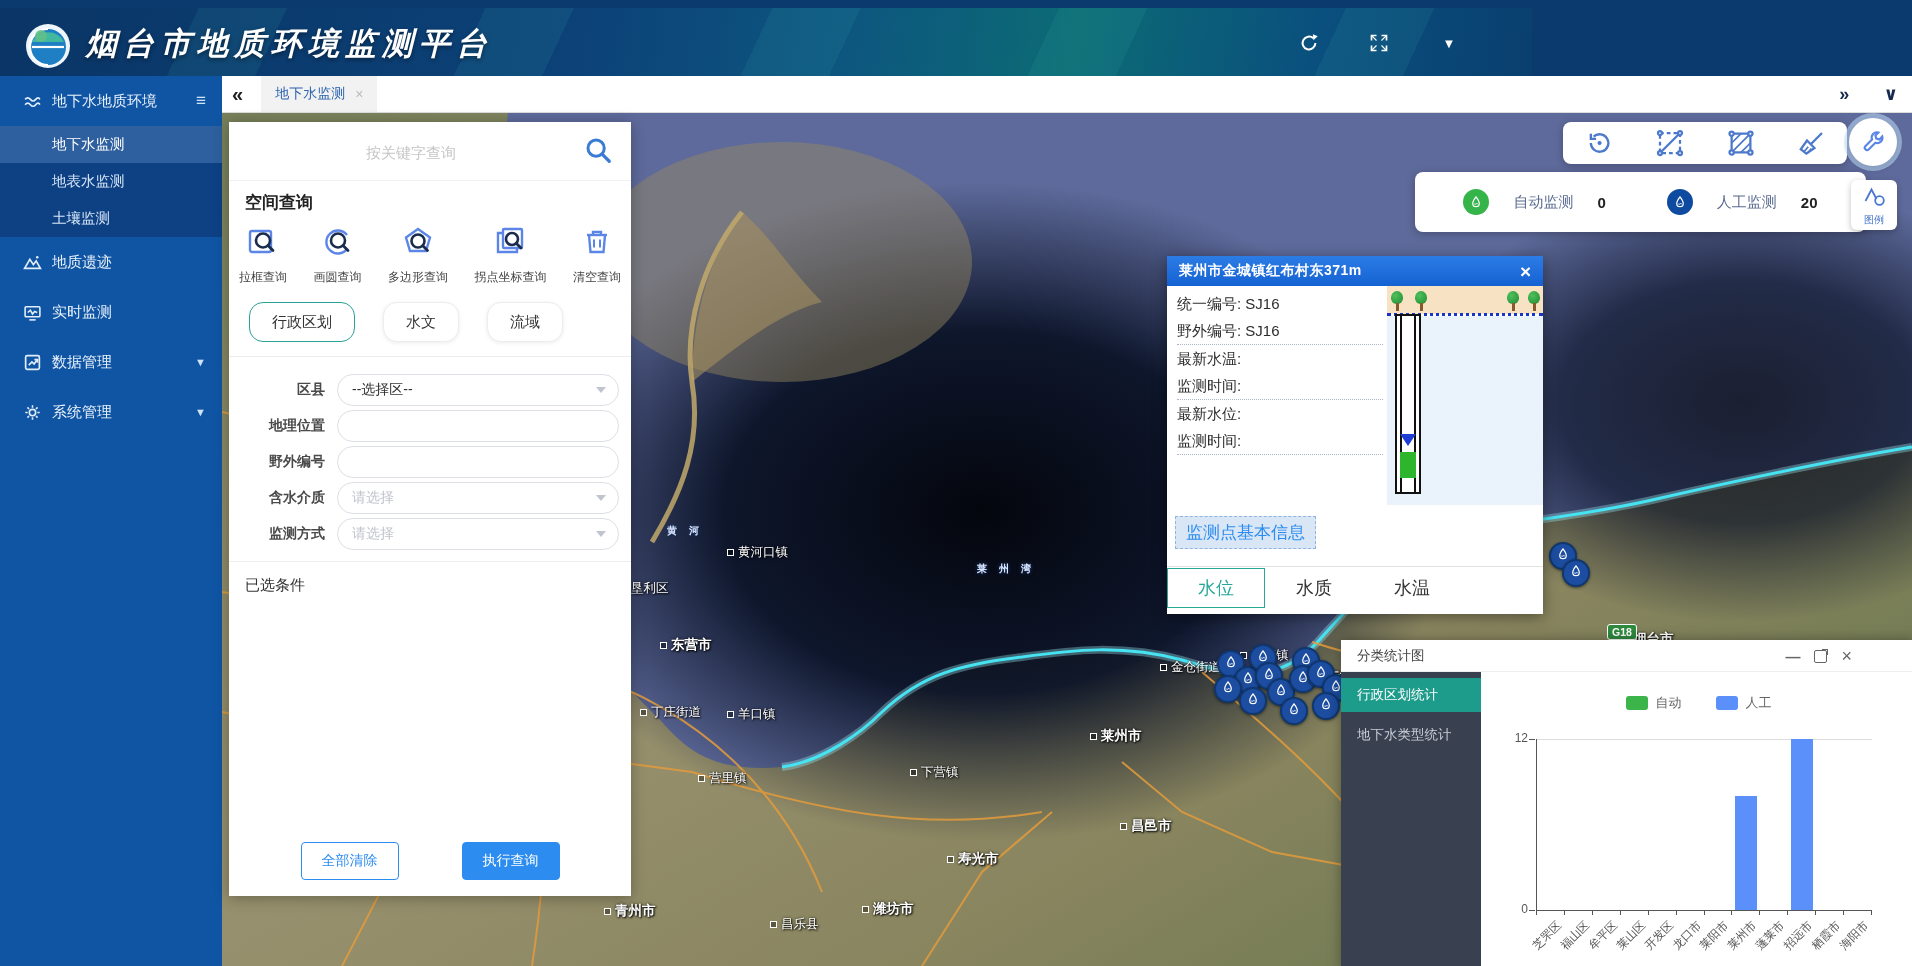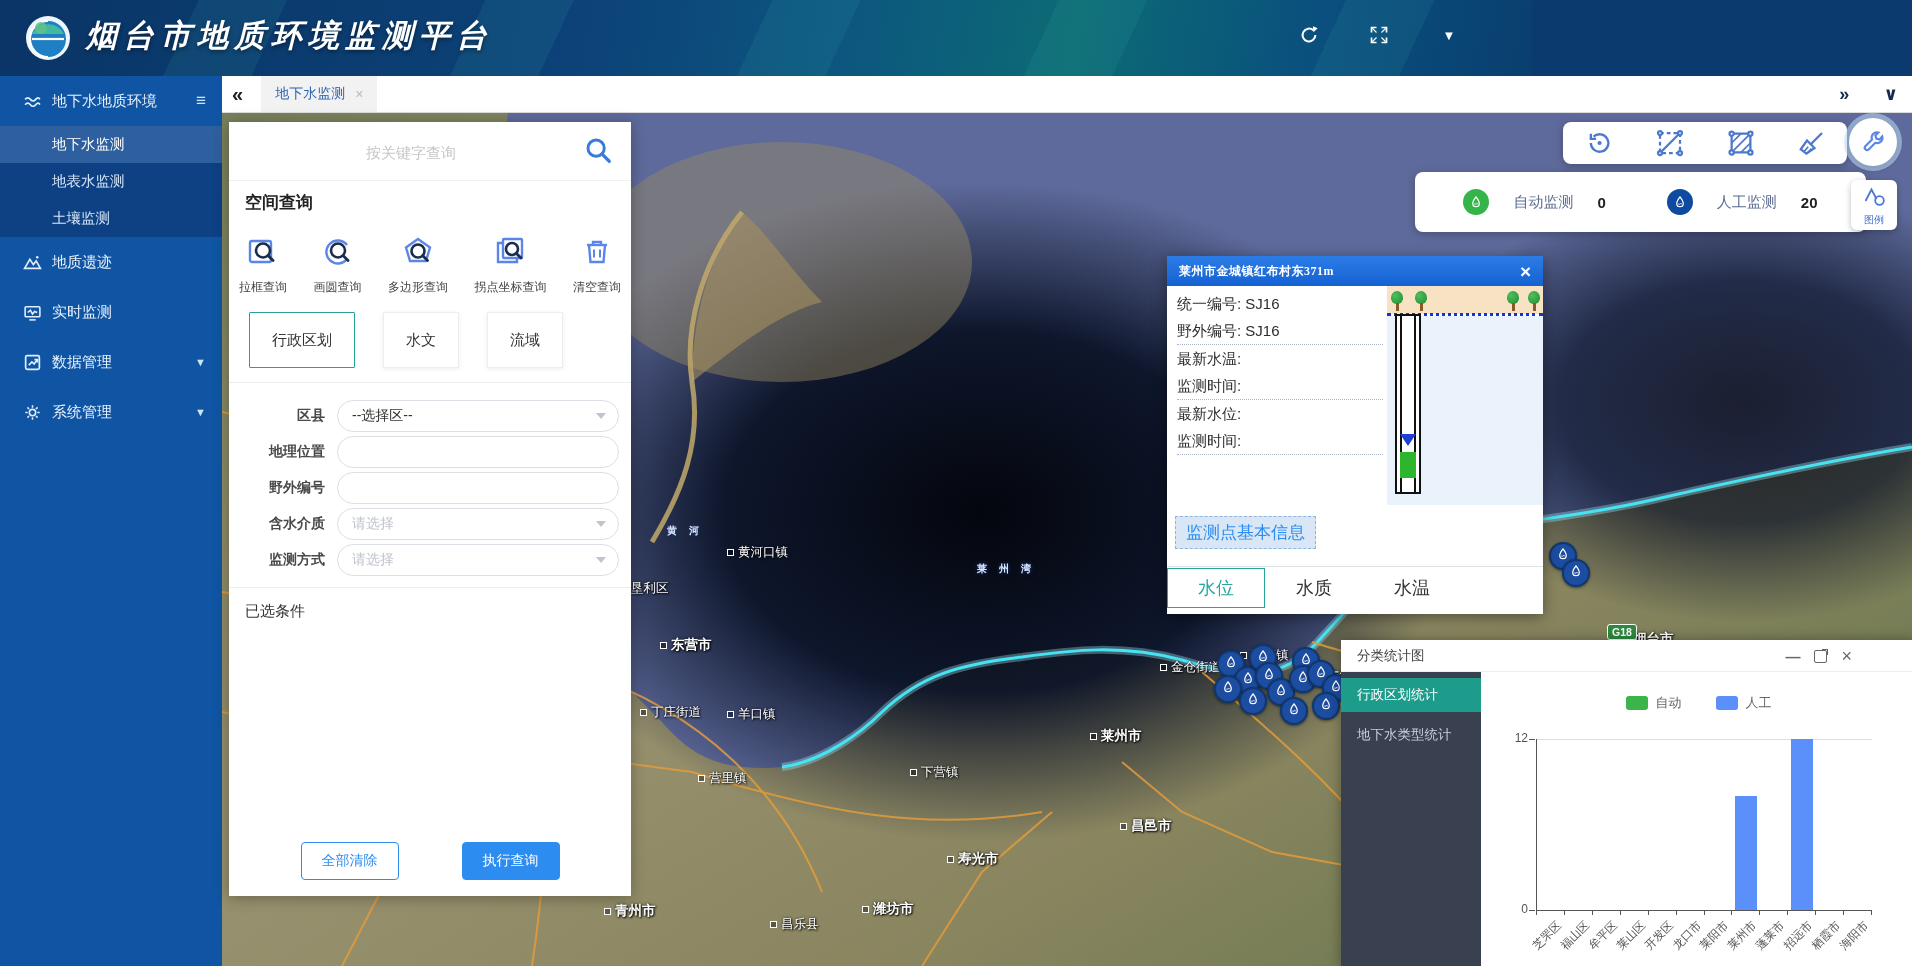--- a/index.html
+++ b/index.html
@@ -1,21 +1,21 @@
 <!DOCTYPE html>
 <html><head>
 <meta charset="utf-8">
 <style>
   html,body{margin:0;padding:0;}
   body{width:1912px;height:966px;overflow:hidden;position:relative;background:#0a3a6e;
        font-family:"Liberation Sans","DejaVu Sans",sans-serif;-webkit-font-smoothing:antialiased;}
   #app{position:absolute;inset:0;width:1912px;height:966px;}
 
   
-  .header{position:absolute;left:0;top:0;width:1532px;height:76px;
+  .header{position:absolute;left:0;top:8px;width:1532px;height:76px;
     background:linear-gradient(100deg,#0a3566 0%,#0c4278 38%,#0d567f 55%,#0c6b74 70%,#0a4f7e 86%,#093f6f 100%);
     overflow:hidden;}
   .header:after{content:"";position:absolute;inset:0;
     background:repeating-linear-gradient(115deg,rgba(60,190,180,0) 0 180px,rgba(60,190,180,.10) 180px 260px);}
   .logo{position:absolute;left:24px;top:14px;width:48px;height:48px;z-index:2;}
   .app-title{position:absolute;left:86px;top:15px;z-index:2;color:#fff;font-family:"DejaVu Serif","Liberation Serif",serif;
     font-size:31px;font-weight:bold;font-style:italic;letter-spacing:6px;text-shadow:0 2px 4px rgba(0,0,0,.45);}
   .header-actions{position:absolute;right:70px;top:22px;display:flex;gap:44px;z-index:2;}
   .header-actions .hicon{width:26px;height:26px;display:flex;align-items:center;justify-content:center;color:#fff;cursor:pointer;}
   .caret-glyph{color:#fff;font-size:13px;}
@@ -69,48 +69,48 @@
   .legend-btn .l-text{font-size:10px;color:#3f6fc8;margin-top:1px;}
 
   
   .qpanel{position:absolute;left:229px;top:122px;width:402px;height:774px;background:#fff;z-index:8;
     box-shadow:0 2px 14px rgba(0,0,0,.3);}
   .q-search{position:relative;height:58px;border-bottom:1px solid #f0f0f0;}
   .q-search input{position:absolute;left:30px;top:14px;width:300px;height:30px;border:none;outline:none;font-size:15px;
     text-align:center;color:#333;font-family:inherit;}
   .q-search input::placeholder{color:#c6c6c6;}
   .q-search .q-sicon{position:absolute;right:18px;top:13px;cursor:pointer;}
-  .q-section{margin:10px 16px 12px;font-size:17px;font-weight:bold;color:#222;}
+  .q-section{margin:10px 16px 2px;font-size:17px;font-weight:bold;color:#222;}
   .q-tools{display:flex;justify-content:space-between;padding:8px 10px 0;}
   .q-tool{display:flex;flex-direction:column;align-items:center;gap:5px;cursor:pointer;}
   .q-tool .t-label{font-size:12px;color:#444;white-space:nowrap;}
   .q-tabs{display:flex;gap:28px;padding:16px 20px 14px;border-bottom:1px solid #ededed;}
-  .q-tab{height:38px;display:flex;align-items:center;justify-content:center;padding:8px 22px;font-size:15px;color:#333;
-    background:#fff;border:1px solid #ededed;border-radius:1px;box-shadow:0 1px 4px rgba(0,0,0,.08);cursor:pointer;}
+  .q-tab{height:38px;display:flex;align-items:center;justify-content:center;padding:0 22px;font-size:15px;color:#333;
+    background:#fff;border:1px solid #ededed;border-radius:14px;box-shadow:0 1px 4px rgba(0,0,0,.08);cursor:pointer;}
   .q-tab.active{border:1px solid #2aa198;box-shadow:none;}
   .q-form{padding:12px 0 6px;border-bottom:1px solid #ededed;}
   .q-row{display:flex;align-items:center;margin:6px 0;height:30px;}
   .q-row .f-label{width:96px;text-align:right;font-size:14px;color:#4a4a4a;padding-right:12px;flex:none;font-weight:bold;}
   .q-ctl{position:relative;width:252px;height:30px;border:1px solid #dcdfe6;border-radius:16px;background:#fff;
     display:flex;align-items:center;padding:0 14px;font-size:14px;color:#333;cursor:pointer;}
   .q-ctl.placeholder{color:#c0c4cc;}
   .q-ctl .caret{position:absolute;right:12px;width:0;height:0;border-left:5px solid transparent;border-right:5px solid transparent;border-top:6px solid #c0c4cc;}
   .q-ctl input{border:none;outline:none;width:100%;font-size:14px;font-family:inherit;background:transparent;}
   .q-selected{margin:14px 16px;font-size:15px;color:#333;}
   .q-buttons{position:absolute;left:0;bottom:16px;width:100%;display:flex;justify-content:space-around;padding:0 40px;box-sizing:border-box;}
   .btn{height:36px;padding:0 20px;border-radius:4px;font-size:14px;display:flex;align-items:center;cursor:pointer;margin-top:48px;}
   .btn.ghost{border:1px solid #2d8cf0;color:#2d8cf0;background:#fff;}
   .btn.primary{background:#2d8cf0;color:#fff;border:1px solid #2d8cf0;}
 
   
   .popup{position:absolute;left:1167px;top:256px;width:376px;height:358px;background:#fff;z-index:9;
     box-shadow:0 3px 14px rgba(0,0,0,.4);}
   .p-title{position:absolute;left:0;top:0;width:100%;height:30px;background:linear-gradient(180deg,#2c7ce6,#1462d2);
     display:flex;align-items:center;box-sizing:border-box;padding:0 12px;}
-  .p-title .p-text{color:#fff;font-size:12px;font-weight:bold;letter-spacing:.5px;font-family:Liberation Serif, serif;}
+  .p-title .p-text{color:#fff;font-size:14px;font-weight:bold;letter-spacing:.5px;}
   .p-title .p-close{margin-left:auto;color:#fff;font-size:19px;font-weight:bold;cursor:pointer;line-height:1;}
   .p-fields{position:absolute;left:10px;top:34px;width:206px;}
   .p-frow{height:27px;line-height:27px;font-size:15px;color:#2d2d2d;white-space:nowrap;}
   .p-frow.dotted{border-bottom:1px dotted #a9b5c8;}
   .well{position:absolute;left:220px;top:30px;width:156px;height:219px;}
   .well .ground{position:absolute;left:0;top:0;width:100%;height:28px;background:#f7e3c3;}
   .well .gline{position:absolute;left:0;top:27px;width:100%;border-top:3px dotted #1734c6;}
   .well .under{position:absolute;left:0;top:30px;width:100%;height:189px;background:#eaf2fb;}
   .tree{position:absolute;top:5px;width:16px;height:21px;}
   .tree .crown{position:absolute;left:2px;top:0;width:12px;height:13px;border-radius:50% 50% 45% 45%;background:radial-gradient(circle at 35% 35%,#4fc05c,#1f8b33);}

